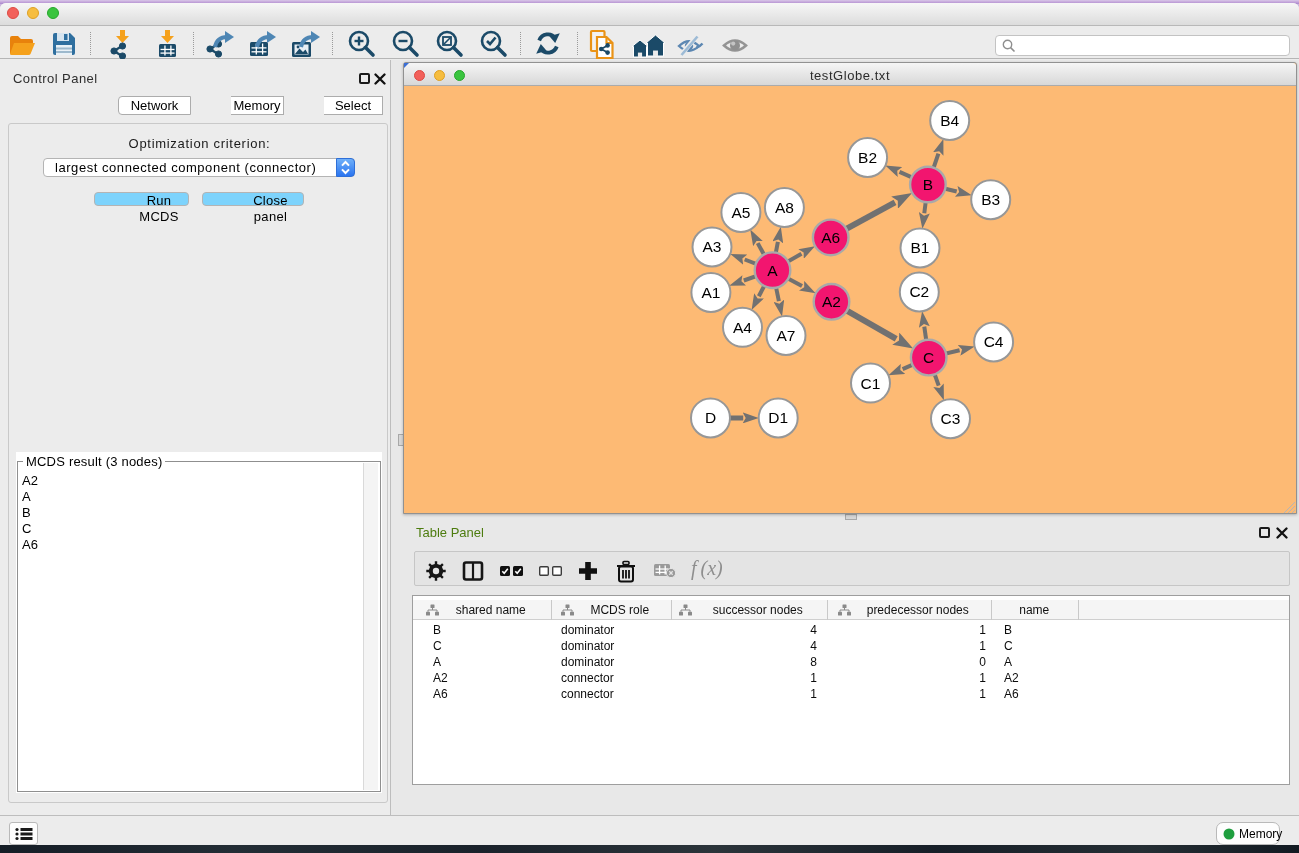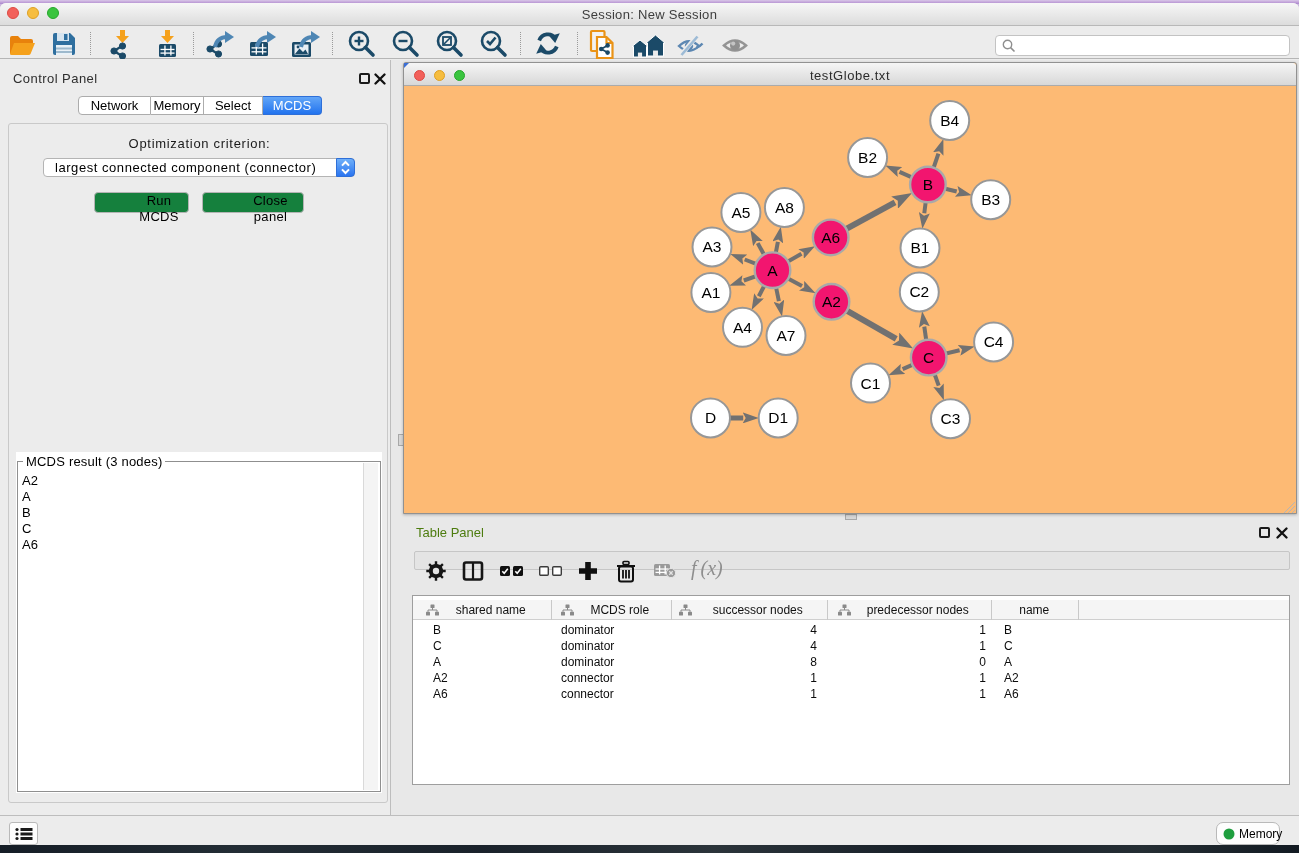--- a/index.html
+++ b/index.html
@@ -15,68 +15,67 @@
 
 #toolbar{left:0;top:24px;width:1299px;height:32px;background:#ececec;border-bottom:1px solid #b5b5b5;}
 .sep{top:5px;height:23px;width:0;border-left:1px dotted #9a9a9a;}
 .tbi{top:2px;}
 #search{left:995px;top:8px;width:295px;height:21px;background:#fff;border:1px solid #c3c3c3;border-radius:4px;}
 
 #cp{left:0;top:57px;width:391px;height:758px;background:#ececec;border-right:1px solid #bdbdbd;}
 #cp-title{left:13px;top:11px;font-size:13px;color:#2e2e2e;letter-spacing:0.45px;}
 .wicon-sq{width:11px;height:11px;border:2px solid #1b1b1b;border-radius:2px;}
 .tabs{height:19px;display:flex;font-size:13px;}
-.tab{background:#fff;border:1px solid #acacac;border-left:none;color:#000;text-align:center;line-height:18px;}
+.tab{background:#fff;border:1px solid #acacac;border-left:none;color:#000;text-align:center;line-height:18px;margin-left:40px;}
 .tab.first{border-left:1px solid #acacac;border-radius:4px 0 0 4px;}
 .tab.last{border-radius:0 4px 4px 0;}
 .tab.sel{background:linear-gradient(180deg,#62a6f8,#2273ee);border-color:#2e6fd8;color:#fff;}
 #cp-box{left:8px;top:63px;width:380px;height:680px;border:1px solid #c9c9c9;border-radius:3px;}
 #opt-label{left:4px;top:76px;width:391px;text-align:center;font-size:13px;color:#1a1a1a;letter-spacing:0.7px;}
 #dd{left:43px;top:98px;width:312px;height:19px;background:#fff;border:1px solid #b4b4b4;border-radius:4px;font-size:13px;line-height:17px;padding-left:11px;color:#000;letter-spacing:0.55px;}
 #dd-cap{left:336px;top:98px;width:19px;height:19px;border-radius:0 4px 4px 0;background:linear-gradient(180deg,#6fb0f9,#2a74f0);border:1px solid #2e6fd8;}
-.btn{background:#15803d;border:1px solid #b4b4b4;border-radius:4px;font-size:13px;text-align:center;height:21px;line-height:16px;color:#000;letter-spacing:0.3px;padding-left:35px;}
+.btn{background:#7dd3fc;border:1px solid #b4b4b4;border-radius:4px;font-size:13px;text-align:center;height:14px;line-height:16px;color:#000;letter-spacing:0.3px;padding-left:35px;}
 
 #fs-bg{left:16px;top:392px;width:366px;height:341px;background:#fff;}
 #fs-bd{left:17px;top:401px;width:364px;height:331px;border:1px solid #8f8f8f;}
 #fs-leg{left:23px;top:394px;background:#fff;padding:0 3px;font-size:13px;color:#000;letter-spacing:0.2px;}
 #fs-list{left:22px;top:413px;font-size:13px;line-height:16px;color:#000;}
 #fs-sb{left:363px;top:403px;width:15px;height:327px;background:#f4f4f4;border-left:1px solid #d9d9d9;}
 
 #rdesk{left:391px;top:57px;width:908px;height:758px;background:#e8e8e8;}
 #vsplit{left:398px;top:431px;width:6px;height:12px;background:#d6d6d6;border:1px solid #a8a8a8;}
 #hsplit{left:845px;top:511px;width:12px;height:6px;background:#d6d6d6;border:1px solid #a8a8a8;}
 
 #nw{left:403px;top:59px;width:894px;height:452px;background:#fdba74;border:1px solid #919191;border-radius:3px 3px 0 0;box-shadow:0 1px 3px rgba(0,0,0,.25);}
 #nw-tb{left:0;top:0;width:892px;height:23px;background:linear-gradient(180deg,#f5f5f5,#d8d8d8);border-bottom:1px solid #ababab;border-radius:3px 3px 0 0;}
 #nw-title{width:100%;text-align:center;top:5px;font-size:13px;color:#2c2c2c;letter-spacing:0.55px;}
 #nw-corner{left:0;top:0;width:0;height:0;border-top:5px solid #3b6fd6;border-right:5px solid transparent;}
 
 #tp-title{left:416px;top:522px;font-size:13px;color:#4d7c0f;}
-#tp-bar{left:414px;top:548px;width:876px;height:19px;background:#e4e4e4;border:1px solid #c6c6c6;border-radius:2px;}
+#tp-bar{left:414px;top:548px;width:876px;height:35px;background:#e4e4e4;border:1px solid #c6c6c6;border-radius:2px;}
 #tbl{left:412px;top:592px;width:878px;height:190px;background:#fff;border:1px solid #9e9e9e;}
 #thead{left:0;top:4px;width:876px;height:20px;background:#f5f5f5;border-bottom:1px solid #cfcfcf;}
 .hdiv{top:0;height:20px;width:0;border-left:1px solid #c9c9c9;}
 .hlab{top:3px;font-size:12px;color:#111;text-align:center;}
 .cell{font-size:12px;color:#0c0c0c;height:16px;line-height:16px;}
 
 #btabs{left:672px;top:789px;}
 
 #status{left:0;top:812px;width:1299px;height:33px;background:#ececec;border-top:1px solid #bdbdbd;}
 #hamb{left:9px;top:819px;width:29px;height:23px;background:#fdfdfd;border:1px solid #b9b9b9;border-radius:3px;}
 #memb{left:1216px;top:819px;width:64px;height:23px;background:#fdfdfd;border:1px solid #b9b9b9;border-radius:7px;font-size:12px;color:#000;}
 text{font-family:"Liberation Sans",sans-serif;}
 </style></head>
 <body>
 <div id="wall-top" class="abs"></div>
 <div id="app" class="abs">
   <div id="titlebar" class="abs">
     <div class="abs tl" style="left:7px;background:#f2605a;border:1px solid #dd4a43;"></div>
     <div class="abs tl" style="left:27px;background:#f6bd3f;border:1px solid #dfa023;"></div>
     <div class="abs tl" style="left:47px;background:#3ac43f;border:1px solid #26a72c;"></div>
-    <div id="title-main" class="abs">Session: New Session</div>
   </div>
   <div id="toolbar" class="abs">
     <div class="abs sep" style="left:90px"></div>
     <div class="abs sep" style="left:193px"></div>
     <div class="abs sep" style="left:332px"></div>
     <div class="abs sep" style="left:520px"></div>
     <div class="abs sep" style="left:577px"></div>
     <svg class="abs tbi" style="left:7px;top:4px" width="30" height="28" viewBox="0 0 30 28">
         <path d="M3 23 L3 7 Q3 5 5 5 L11 5 L14 8 L24 8 Q26 8 26 10 L26 12 Z" fill="#e8820c"></path>
         <path d="M3 23 L7 12 L28 12 L23.5 23 Q23 24 21.5 24 L4.5 24 Q3 24 3 23 Z" fill="#f5a11c"></path>

